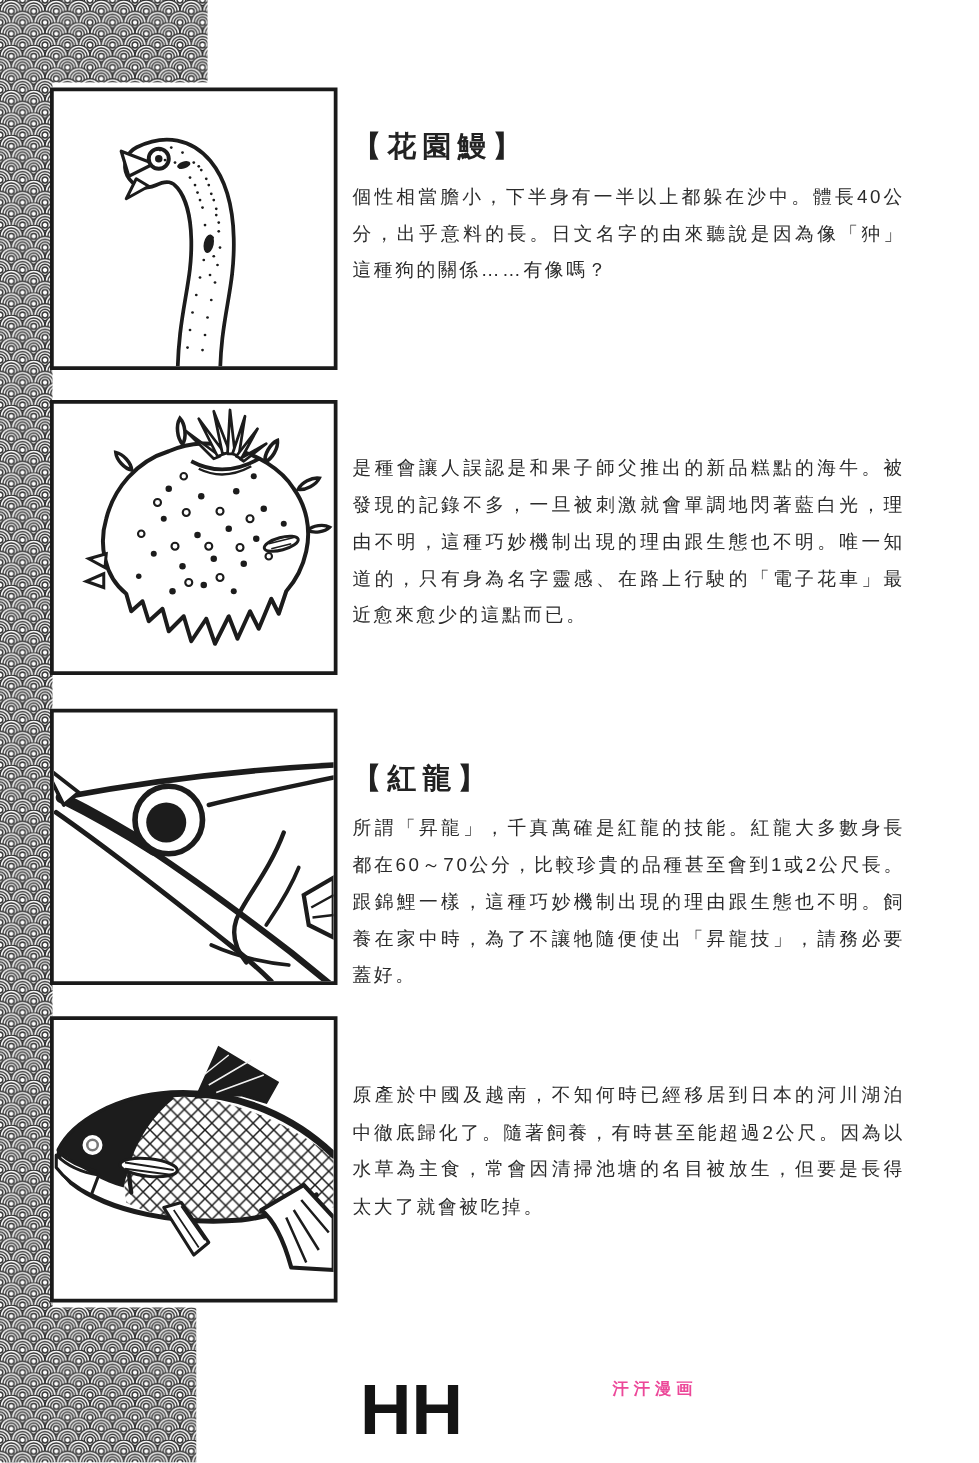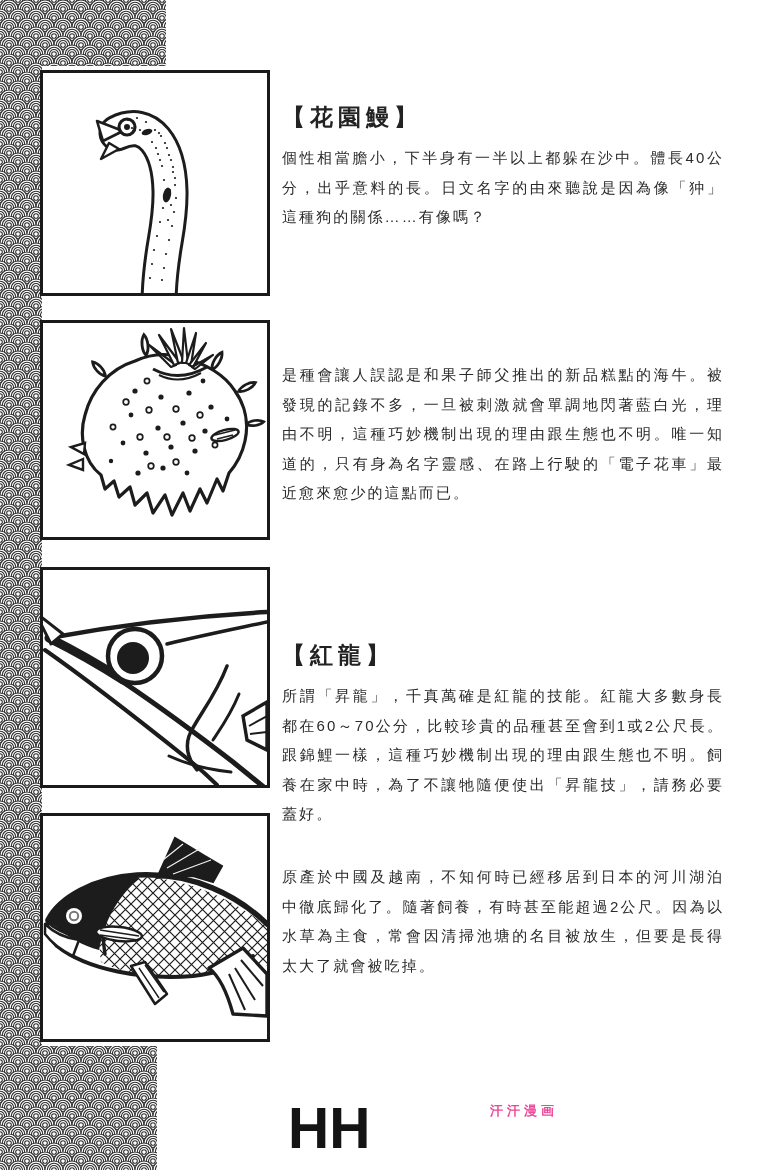--- a/index.html
+++ b/index.html
@@ -9,21 +9,21 @@
   .panel{position:absolute;left:40px;width:230px;border:3px solid #1a1a1a;
          background:#fff;box-sizing:border-box;z-index:2;overflow:hidden;}
   .panel svg{display:block;width:100%;height:100%;}
   #panel-1{top:70px;height:226px;}
   #panel-2{top:320px;height:220px;}
   #panel-3{top:567px;height:221px;}
   #panel-4{top:813px;height:229px;}
   .entry-text{position:absolute;left:282px;width:442px;color:#262626;z-index:2;margin-top:44px;}
   #text-1{top:58px;}
   #text-2{top:316px;}
-  #text-3{top:596px;}
+  #text-3{top:563px;}
   #text-4{top:818px;}
   .entry-title{font-size:23px;font-weight:bold;letter-spacing:5px;
                margin:0 0 10px 0;color:#222;}
   .entry-body{font-size:15px;line-height:29.5px;letter-spacing:2.1px;margin:0;
               text-align:justify;color:#2b2b2b;}
   .watermark{position:absolute;left:288px;top:1100px;z-index:2;color:#141414;}
   .wm-main{display:flex;align-items:flex-start;font-weight:bold;flex-direction:column;}
   .wm-prefix{font-size:57px;line-height:1;}
   .wm-suffix{font-size:45px;line-height:1;}
   .wm-cn{position:absolute;left:490px;top:1102px;font-size:13px;

